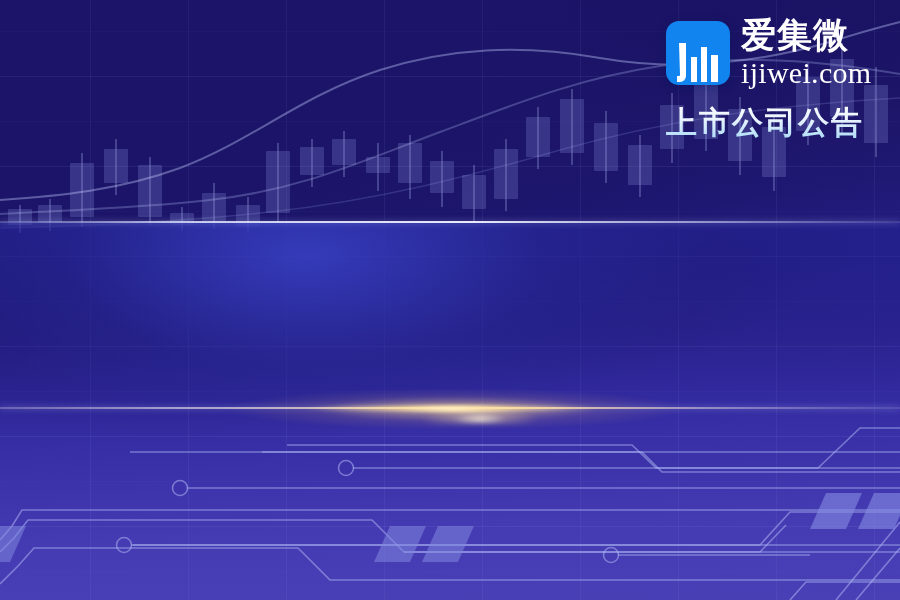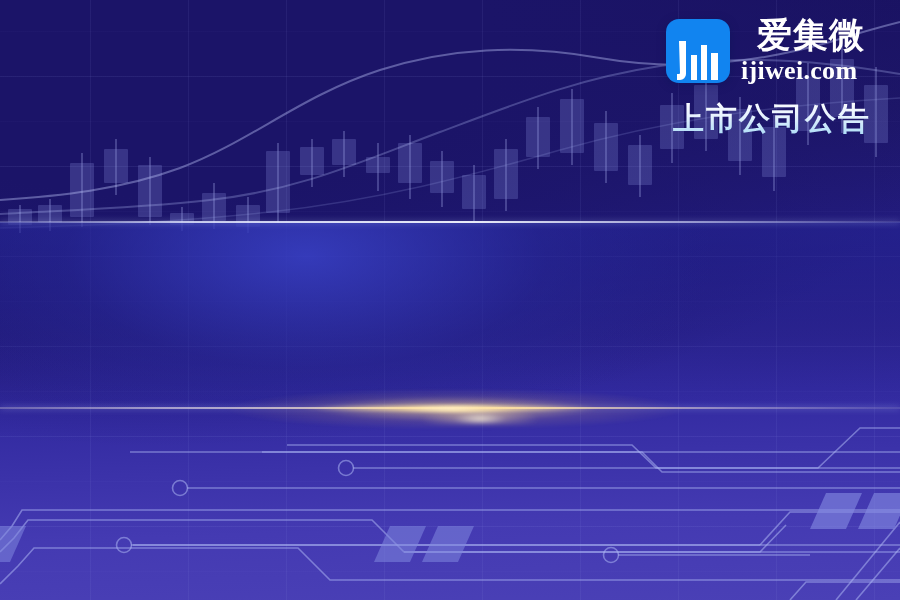--- a/index.html
+++ b/index.html
@@ -101,28 +101,27 @@
   .logo-mark{
     width:64px;height:64px;border-radius:13px;background:#1184f0;
     display:flex;align-items:flex-end;justify-content:center;
     flex:0 0 64px;box-shadow:0 2px 10px rgba(0,20,80,.35);
   }
   .logo-mark svg{display:block;}
   .brand-text{display:flex;flex-direction:column;line-height:1;}
   .brand-cn{
     font-size:35px;font-weight:700;color:#ffffff;letter-spacing:1px;
     font-family:"DejaVu Sans","Liberation Sans",sans-serif;
-    margin-left:16px;
   }
   .brand-en{
-    font-size:26px;font-weight:700;color:#ffffff;margin-top:5px;letter-spacing:.3px;
+    font-size:30px;font-weight:400;color:#ffffff;margin-top:5px;letter-spacing:.3px;
     font-family:"Liberation Serif","DejaVu Serif",serif;
   }
   .brand-sub{
-    margin-top:14px;text-align:center;
+    margin-top:14px;text-align:left;
     font-size:31px;font-weight:700;letter-spacing:2px;
     font-family:"DejaVu Sans","Liberation Sans",sans-serif;
     background:linear-gradient(180deg,#ffffff 0%,#eaf4ff 40%,#9fd6f5 100%);
     -webkit-background-clip:text;background-clip:text;
     color:transparent;-webkit-text-fill-color:transparent;
     text-shadow:none;
   }
 </style>
 </head>
 <body>

